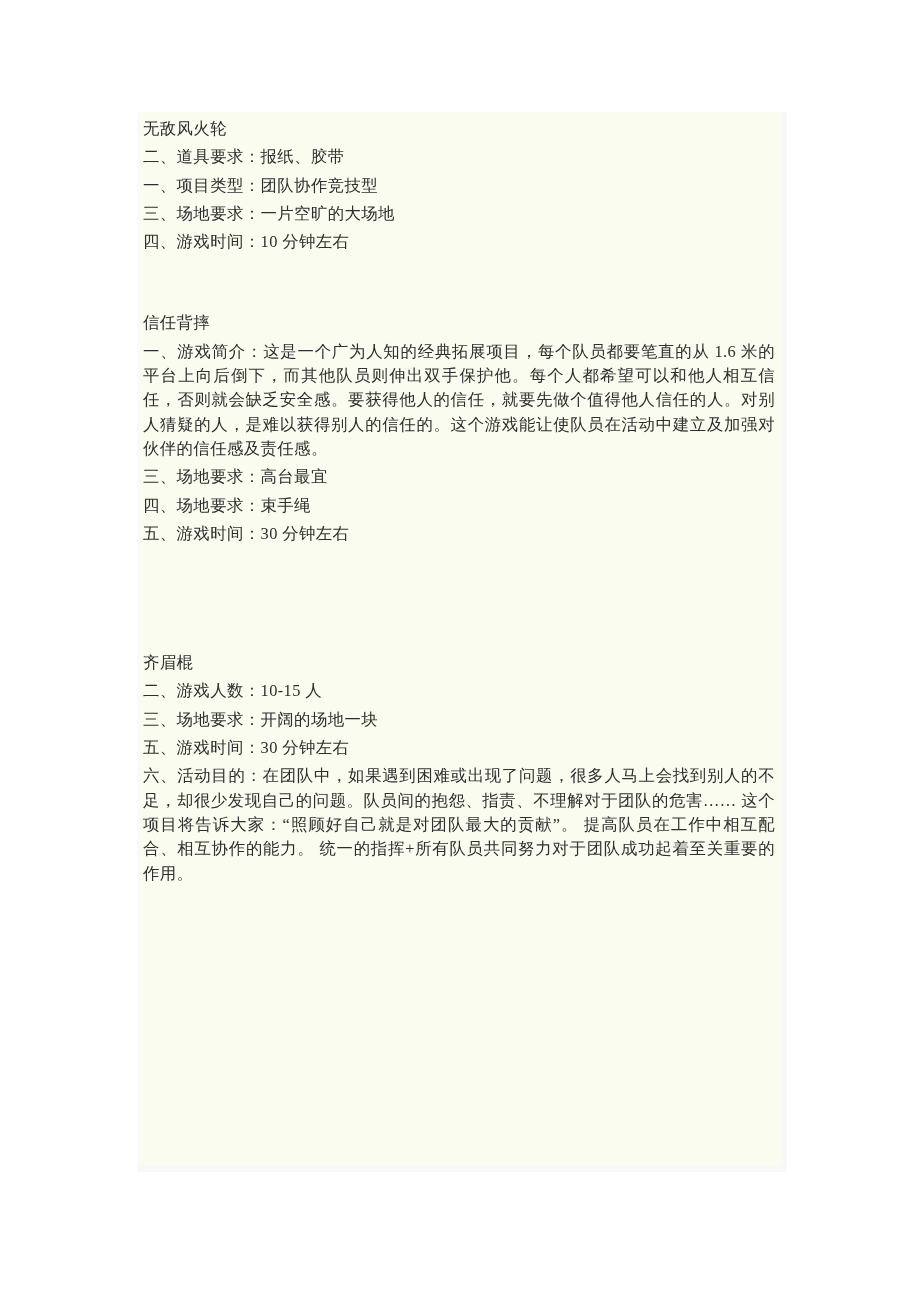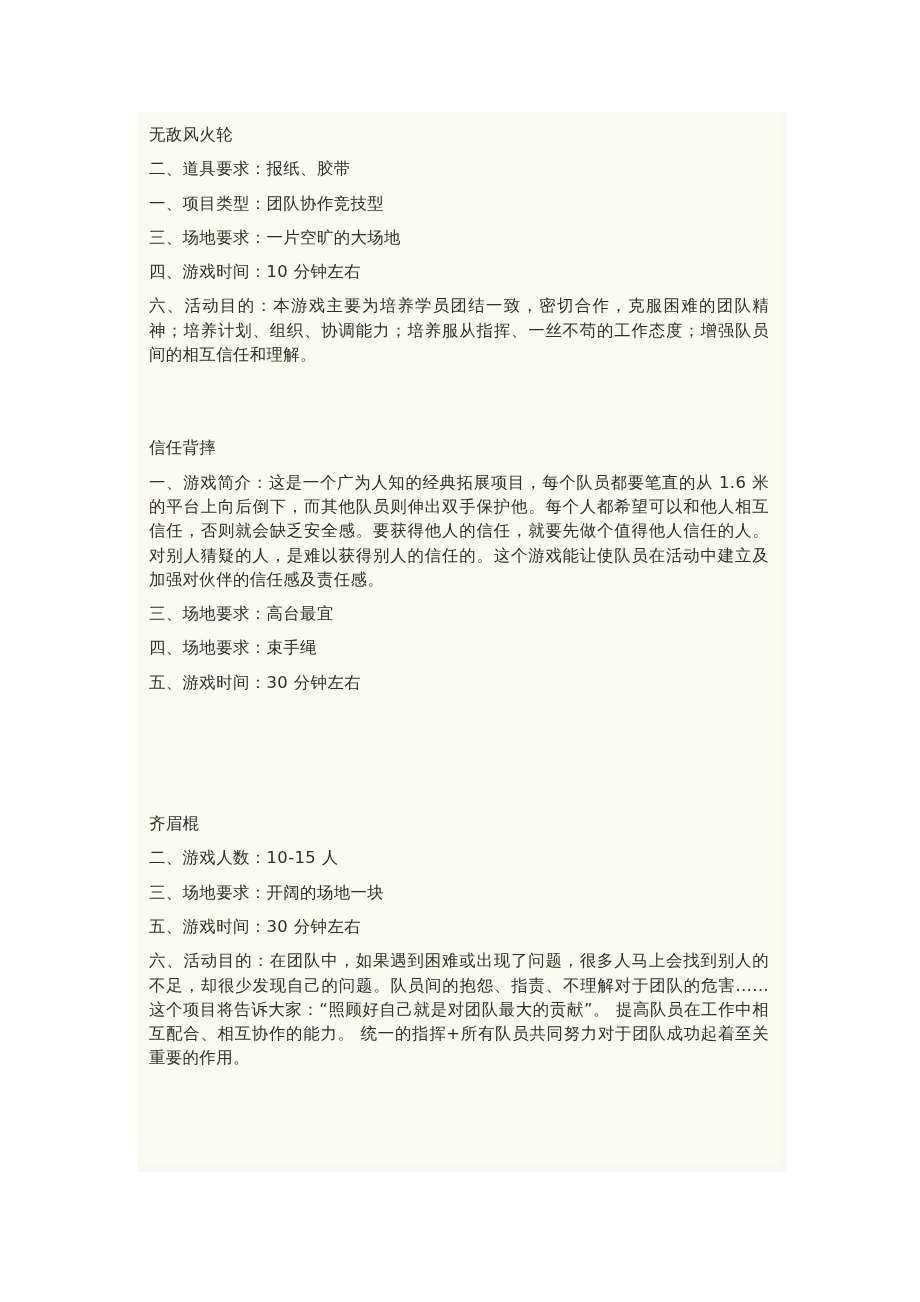--- a/index.html
+++ b/index.html
@@ -36,41 +36,41 @@
       top: 113px;
       width: 640px;
       color: #2e2e2e;
       font-size: 16.4px;
       line-height: 24.3px;
       letter-spacing: 0.4px;
     }
     .section { margin: 0; }
     .section-title, .item {
       display: block;
-      margin: 10px;
+      margin: 4px;
       text-align: justify;
+      font-family: Liberation Serif, serif;
     }
     .gap-1 { height: 49px; }
     .gap-2 { height: 97px; }
   </style>
 </head>
 <body>
 
 <div class="page-shadow"></div>
 <div class="page"></div>
 
 <div class="content">
 
   <div class="section">
     <p class="section-title">无敌风火轮</p>
     <p class="item">二、道具要求：报纸、胶带</p>
     <p class="item">一、项目类型：团队协作竞技型</p>
     <p class="item">三、场地要求：一片空旷的大场地</p>
     <p class="item">四、游戏时间：10 分钟左右</p>
-    <p class="item">六、活动目的：本游戏主要为培养学员团结一致，密切合作，克服困难的团队精神；培养计划、组织、协调能力；培养服从指挥、一丝不苟的工作态度；增强队员间的相互信任和理解。</p>
   </div>
 
   <div class="gap-1"></div>
 
   <div class="section">
     <p class="section-title">信任背摔</p>
     <p class="item">一、游戏简介：这是一个广为人知的经典拓展项目，每个队员都要笔直的从 1.6 米的平台上向后倒下，而其他队员则伸出双手保护他。每个人都希望可以和他人相互信任，否则就会缺乏安全感。要获得他人的信任，就要先做个值得他人信任的人。对别人猜疑的人，是难以获得别人的信任的。这个游戏能让使队员在活动中建立及加强对伙伴的信任感及责任感。</p>
     <p class="item">三、场地要求：高台最宜</p>
     <p class="item">四、场地要求：束手绳</p>
     <p class="item">五、游戏时间：30 分钟左右</p>

